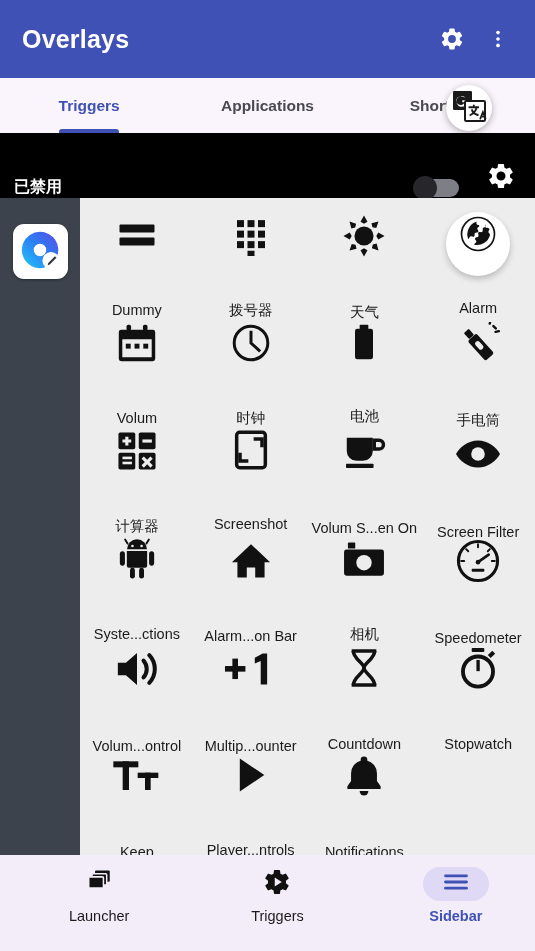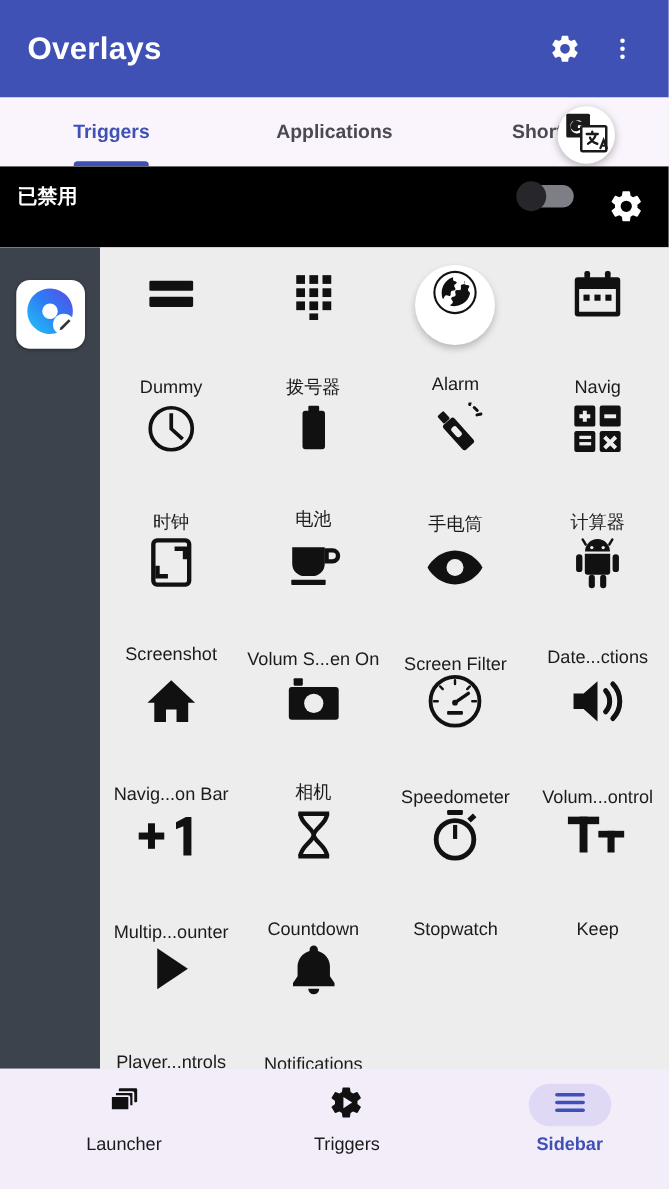--- a/index.html
+++ b/index.html
@@ -88,22 +88,22 @@
     background: #3F51B5;
     border-radius: 3px 3px 0 0;
   }
 
   
   .statusbar {
     height: 65px;
     flex: 0 0 65px;
     background: #000000;
     display: flex;
-    align-items: flex-start;
-    padding: 14px 14px 0 14px;
+    align-items: flex-end;
+    padding: 0 14px 0 14px;
   }
   .status-text {
     color: #FFFFFF;
     font-size: 16px;
     flex: 1 1 auto;
     font-weight: bold;
   }
   .toggle {
     width: 46px;
     height: 20px;
@@ -380,20 +380,29 @@
                 <rect x="16" y="9.5" width="4" height="4"></rect>
               <rect x="4" y="15.5" width="4" height="4"></rect>
                 <rect x="10" y="15.5" width="4" height="4"></rect>
                 <rect x="16" y="15.5" width="4" height="4"></rect>
               <rect x="10" y="21" width="4" height="3.2"></rect>
             </svg>
           </div>
           <div class="caption">拨号器</div>
         </div>
 
+        <div class="cell">
+          <div class="glyph">
+            <svg width="44" height="44" viewBox="0 0 24 24" fill="#111111">
+              <circle cx="12" cy="12" r="5.2"></circle>
+              <path d="M12 0.8l1.9 3.4-1.9 1.1-1.9-1.1zM12 23.2l-1.9-3.4 1.9-1.1 1.9 1.1zM0.8 12l3.4-1.9 1.1 1.9-1.1 1.9zM23.2 12l-3.4 1.9-1.1-1.9 1.1-1.9zM4.1 4.1l3.6 1.2-.5 2.1-2.1.5zM19.9 19.9l-3.6-1.2.5-2.1 2.1-.5zM19.9 4.1l-1.2 3.6-2.1-.5-.5-2.1zM4.1 19.9l1.2-3.6 2.1.5.5 2.1z"></path>
+            </svg>
+          </div>
+          <div class="caption">天气</div>
+        </div>
 
         <div class="cell ripple">
           <div class="glyph">
             <svg width="40" height="40" viewBox="0 0 24 24">
               <circle cx="12" cy="12" r="10.4" fill="#111111"></circle>
               <path d="M12 2.6a9.4 9.4 0 1 0 0 18.8 9.4 9.4 0 0 0 0-18.8zm-1 2.1c.4.5-.2 1 .2 1.5.5.6 1.4.2 1.6.9.2.8-1 .8-1.2 1.5-.2.8.9 1.2.6 2-.3.7-1.4.3-2 .8-.6.6.1 1.6-.5 2.1-.7.5-1.5-.4-2.2-.1-.8.3-.6 1.6-1.4 1.6a7.9 7.9 0 0 1 4.9-10.3zm5.6 1.5c.6.5-.2 1.4.3 1.9.5.6 1.5 0 1.9.7.4.7-.7 1.2-.6 2 .1.8 1.2 1 1 1.8a7.9 7.9 0 0 1-9.5 5.8c.1-.8 1.2-.9 1.3-1.7.1-.9-1.1-1.3-.8-2.1.3-.8 1.5-.4 2-1.1.5-.8-.5-1.7 0-2.4.6-.7 1.7.1 2.4-.4.7-.6-.2-1.8.5-2.4.4-.4 1-.4 1.5-.1z" fill="#FFFFFF"></path>
             </svg>
           </div>
           <div class="caption">Alarm</div>
         </div>
@@ -402,21 +411,21 @@
           <div class="glyph">
             <svg width="42" height="42" viewBox="0 0 24 24" fill="#111111">
               <rect x="6" y="1.6" width="2.6" height="3.4" rx="1"></rect>
               <rect x="15.4" y="1.6" width="2.6" height="3.4" rx="1"></rect>
               <path d="M3 4.4h18a1.4 1.4 0 0 1 1.4 1.4v15.2a1.4 1.4 0 0 1-1.4 1.4H3a1.4 1.4 0 0 1-1.4-1.4V5.8A1.4 1.4 0 0 1 3 4.4zm.6 5.4v10.4h16.8V9.8z"></path>
               <rect x="5.6" y="12.4" width="2.8" height="2.8"></rect>
               <rect x="10.6" y="12.4" width="2.8" height="2.8"></rect>
               <rect x="15.6" y="12.4" width="2.8" height="2.8"></rect>
             </svg>
           </div>
-          <div class="caption">Navig</div>
+          <div class="caption">Volum</div>
         </div>
 
         <div class="cell">
           <div class="glyph">
             <svg width="42" height="42" viewBox="0 0 24 24" fill="none" stroke="#111111" stroke-width="1.7">
               <circle cx="12" cy="12" r="9.6"></circle>
               <path d="M12 5.8V12l4.6 4.2" stroke-linecap="square"></path>
             </svg>
           </div>
           <div class="caption">时钟</div>
@@ -502,30 +511,30 @@
               <path d="M6.2 7.4h11.6v8.4a1.2 1.2 0 0 1-1.2 1.2H7.4a1.2 1.2 0 0 1-1.2-1.2z"></path>
               <path d="M6.3 6.4a5.7 5.7 0 0 1 11.4 0z"></path>
               <circle cx="9.4" cy="4.6" r="0.75" fill="#EDEDED"></circle>
               <circle cx="14.6" cy="4.6" r="0.75" fill="#EDEDED"></circle>
               <rect x="2.2" y="7.6" width="2.9" height="8.2" rx="1.45"></rect>
               <rect x="18.9" y="7.6" width="2.9" height="8.2" rx="1.45"></rect>
               <rect x="8" y="17" width="2.8" height="6.2" rx="1.4"></rect>
               <rect x="13.2" y="17" width="2.8" height="6.2" rx="1.4"></rect>
             </svg>
           </div>
-          <div class="caption">Date...ctions</div>
+          <div class="caption">Syste...ctions</div>
         </div>
 
         <div class="cell">
           <div class="glyph">
             <svg width="44" height="44" viewBox="0 0 24 24" fill="#111111">
               <path d="M12 3.4L1.6 13.2h3v8.4h5.1v-5.5h4.6v5.5h5.1v-8.4h3z"></path>
             </svg>
           </div>
-          <div class="caption">Navig...on Bar</div>
+          <div class="caption">Alarm...on Bar</div>
         </div>
 
         <div class="cell">
           <div class="glyph">
             <svg width="42" height="42" viewBox="0 0 24 24" fill="#111111">
               <rect x="2.8" y="2.6" width="4.2" height="3.4" rx="0.5"></rect>
               <path d="M2 6.6h20a1.4 1.4 0 0 1 1.4 1.4v12.2a1.4 1.4 0 0 1-1.4 1.4H2a1.4 1.4 0 0 1-1.4-1.4V8A1.4 1.4 0 0 1 2 6.6z"></path>
               <circle cx="12" cy="14.1" r="4.4" fill="#EDEDED"></circle>
             </svg>
           </div>

